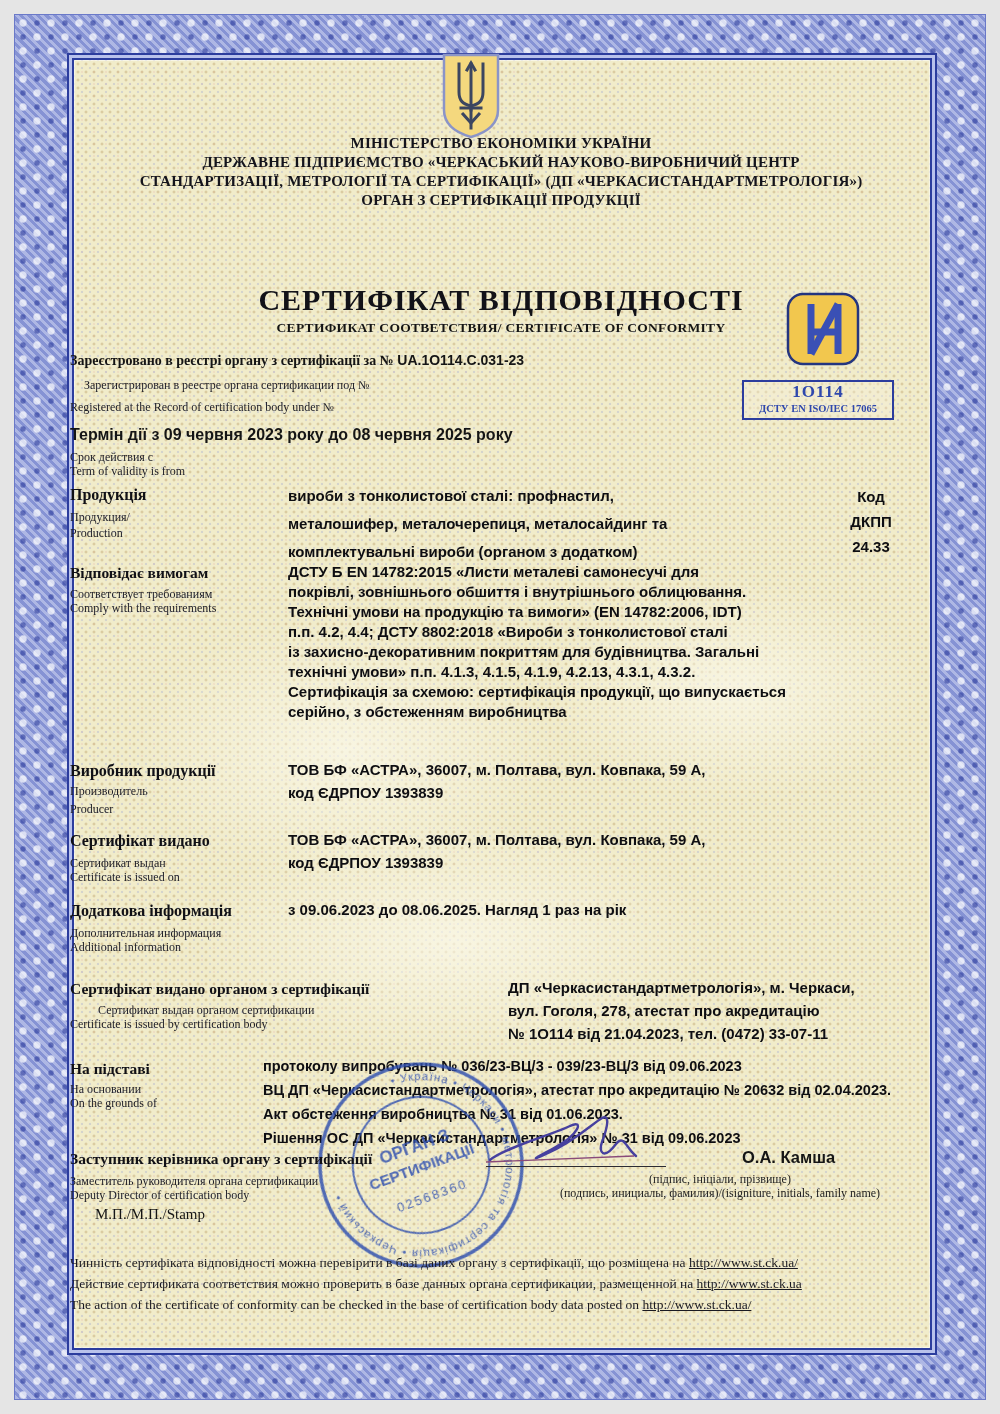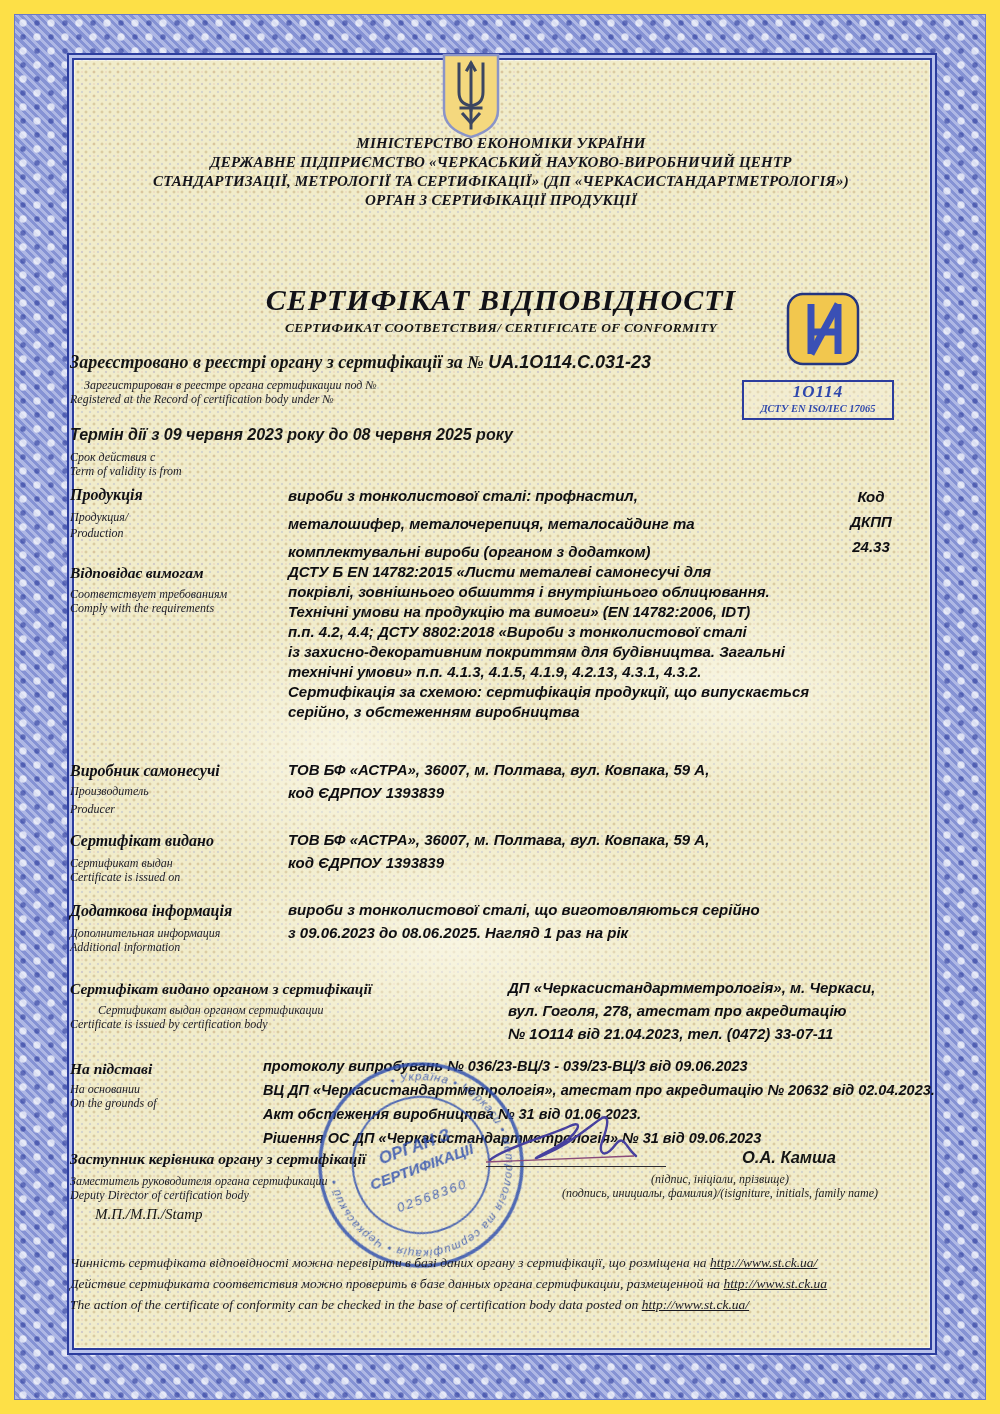--- a/index.html
+++ b/index.html
@@ -1,18 +1,18 @@
 <!DOCTYPE html>
 <html><head>
 <meta charset="utf-8">
 <style>
   * { margin:0; padding:0; box-sizing:border-box; }
   body { width:1000px; height:1414px; background:#ffffff; position:relative;
          font-family:"Liberation Serif", serif; color:#151515; }
-  .page { position:absolute; inset:0; width:1000px; height:1414px; background:#fde047; overflow:hidden;font-style:italic; }
+  .page { position:absolute; inset:0; width:1000px; height:1414px; background:#e5e5e5; overflow:hidden; }
 
   
   .frame { position:absolute; inset:14px;
     background-color:#97a3dd;
     background-image:
       radial-gradient(circle at 8px 8px,  rgba(255,255,255,.70) 3px, rgba(255,255,255,0) 4.5px),
       radial-gradient(circle at 22px 22px, rgba(255,255,255,.70) 3px, rgba(255,255,255,0) 4.5px),
       radial-gradient(circle at 22px 8px,  rgba(43,59,156,.60) 2px, rgba(43,59,156,0) 3.5px),
       radial-gradient(circle at 8px 22px,  rgba(43,59,156,.60) 2px, rgba(43,59,156,0) 3.5px),
       repeating-linear-gradient(45deg, rgba(255,255,255,.22) 0 3px, rgba(72,88,180,.22) 3px 6px);
@@ -42,21 +42,21 @@
   .hline   { font-size:15px; line-height:19px; font-weight:bold; letter-spacing:.2px; color:#14141c; }
   .bigtitle{ font-size:30px; font-weight:bold; letter-spacing:1px; color:#121218; }
   .subtitle{ font-size:13.5px; font-weight:bold; letter-spacing:.3px; }
 
   .lbl  { font-size:16px; font-weight:bold; color:#101016; white-space:nowrap; }
   .sub  { font-size:12px; color:#20202a; white-space:nowrap; }
   .val  { font-size:15px; font-weight:bold; font-family:"Liberation Sans", sans-serif;
           color:#0e0e12; white-space:nowrap; }
   .vline{ display:block; }
 
-  .regmain { font-size:18px; font-weight:bold; white-space:nowrap; }
+  .regmain { font-size:14px; font-weight:bold; white-space:nowrap; }
   .regnum  { font-family:"Liberation Sans", sans-serif; font-weight:bold; }
 
   .numbox { position:absolute; left:742px; top:380px; width:152px; height:40px;
             border:2px solid #2c3d9e; text-align:center; color:#2f48ad;
             background:rgba(245,242,220,.35); }
   .numbox .n1 { font-size:17px; font-weight:bold; line-height:20px; letter-spacing:1px; }
   .numbox .n2 { font-size:10.5px; font-weight:bold; line-height:13px; }
 
   .footer-line { font-size:13.5px; line-height:20.5px; white-space:nowrap; color:#1a1a22; }
   .flink { text-decoration:underline; }
@@ -112,21 +112,21 @@
         <path d="M25,62 L52,12"></path>
       </g>
     </svg>
     <div class="numbox">
       <div class="n1 serifB">1О114</div>
       <div class="n2 serifB">ДСТУ EN ISO/IEC 17065</div>
     </div>
 
     <div class="abs regmain" style="left:70px;top:352px;"><span>Зареєстровано в реєстрі органу з сертифікації за № </span><span class="regnum">UA.1О114.С.031-23</span></div>
     <div class="abs sub" style="left:84px;top:378px;">Зарегистрирован в реестре органа сертификации под №</div>
-    <div class="abs sub" style="left:70px;top:392px;">Registered at the Record of certification body under №</div>
+    <div class="abs sub" style="left:70px;top:400px;">Registered at the Record of certification body under №</div>
 
     <div class="abs sansB" style="left:70px;top:426px;font-size:16px;">Термін дії з 09 червня 2023 року  до  08 червня 2025 року</div>
     <div class="abs sub" style="left:70px;top:450px;">Срок действия с</div>
     <div class="abs sub" style="left:70px;top:464px;">Term of validity is from</div>
 
     <div class="abs lbl" style="left:70px;top:486px;">Продукція</div>
     <div class="abs sub" style="left:70px;top:510px;">Продукция/</div>
     <div class="abs sub" style="left:70px;top:526px;">Production</div>
     <div class="abs val" style="left:288px;top:482px;line-height:28px;">
       <span class="vline">вироби з тонколистової сталі: профнастил,</span>
@@ -146,41 +146,40 @@
       <span class="vline">ДСТУ Б EN 14782:2015 «Листи металеві самонесучі для</span>
       <span class="vline">покрівлі, зовнішнього обшиття і внутрішнього облицювання.</span>
       <span class="vline">Технічні умови на продукцію та вимоги» (EN 14782:2006, IDT)</span>
       <span class="vline">п.п. 4.2, 4.4; ДСТУ 8802:2018 «Вироби з тонколистової сталі</span>
       <span class="vline">із захисно-декоративним покриттям для будівництва. Загальні</span>
       <span class="vline">технічні умови» п.п. 4.1.3, 4.1.5, 4.1.9, 4.2.13, 4.3.1, 4.3.2.</span>
       <span class="vline">Сертифікація за схемою: сертифікація продукції, що випускається</span>
       <span class="vline">серійно, з обстеженням виробництва</span>
     </div>
 
-    <div class="abs lbl" style="left:70px;top:762px;">Виробник самонесучі</div>
+    <div class="abs lbl" style="left:70px;top:762px;">Виробник продукції</div>
     <div class="abs sub" style="left:70px;top:784px;">Производитель</div>
     <div class="abs sub" style="left:70px;top:802px;">Producer</div>
     <div class="abs val" style="left:288px;top:758px;line-height:23px;">
       <span class="vline">ТОВ БФ «АСТРА», 36007, м. Полтава, вул. Ковпака, 59 А,</span>
       <span class="vline">код ЄДРПОУ 1393839</span>
     </div>
 
     <div class="abs lbl" style="left:70px;top:832px;">Сертифікат видано</div>
     <div class="abs sub" style="left:70px;top:856px;">Сертификат выдан</div>
     <div class="abs sub" style="left:70px;top:870px;">Certificate is issued on</div>
     <div class="abs val" style="left:288px;top:828px;line-height:23px;">
       <span class="vline">ТОВ БФ «АСТРА», 36007, м. Полтава, вул. Ковпака, 59 А,</span>
       <span class="vline">код ЄДРПОУ 1393839</span>
     </div>
 
     <div class="abs lbl" style="left:70px;top:902px;">Додаткова інформація</div>
     <div class="abs sub" style="left:70px;top:926px;">Дополнительная информация</div>
     <div class="abs sub" style="left:70px;top:940px;">Additional information</div>
     <div class="abs val" style="left:288px;top:898px;line-height:23px;">
-      <span class="vline">вироби з тонколистової сталі, що виготовляються серійно</span>
       <span class="vline">з 09.06.2023 до 08.06.2025. Нагляд 1 раз на рік</span>
     </div>
 
     <div class="abs lbl" style="left:70px;top:980px;font-size:15.5px;">Сертифікат видано органом з сертифікації</div>
     <div class="abs sub" style="left:70px;top:1003px;padding-left:28px;">Сертификат выдан органом сертификации</div>
     <div class="abs sub" style="left:70px;top:1017px;">Certificate is issued by certification body</div>
     <div class="abs val" style="left:508px;top:976px;line-height:23px;">
       <span class="vline">ДП «Черкасистандартметрологія», м. Черкаси,</span>
       <span class="vline">вул. Гоголя, 278, атестат про акредитацію</span>
       <span class="vline">№ 1О114 від 21.04.2023, тел. (0472) 33-07-11</span>

